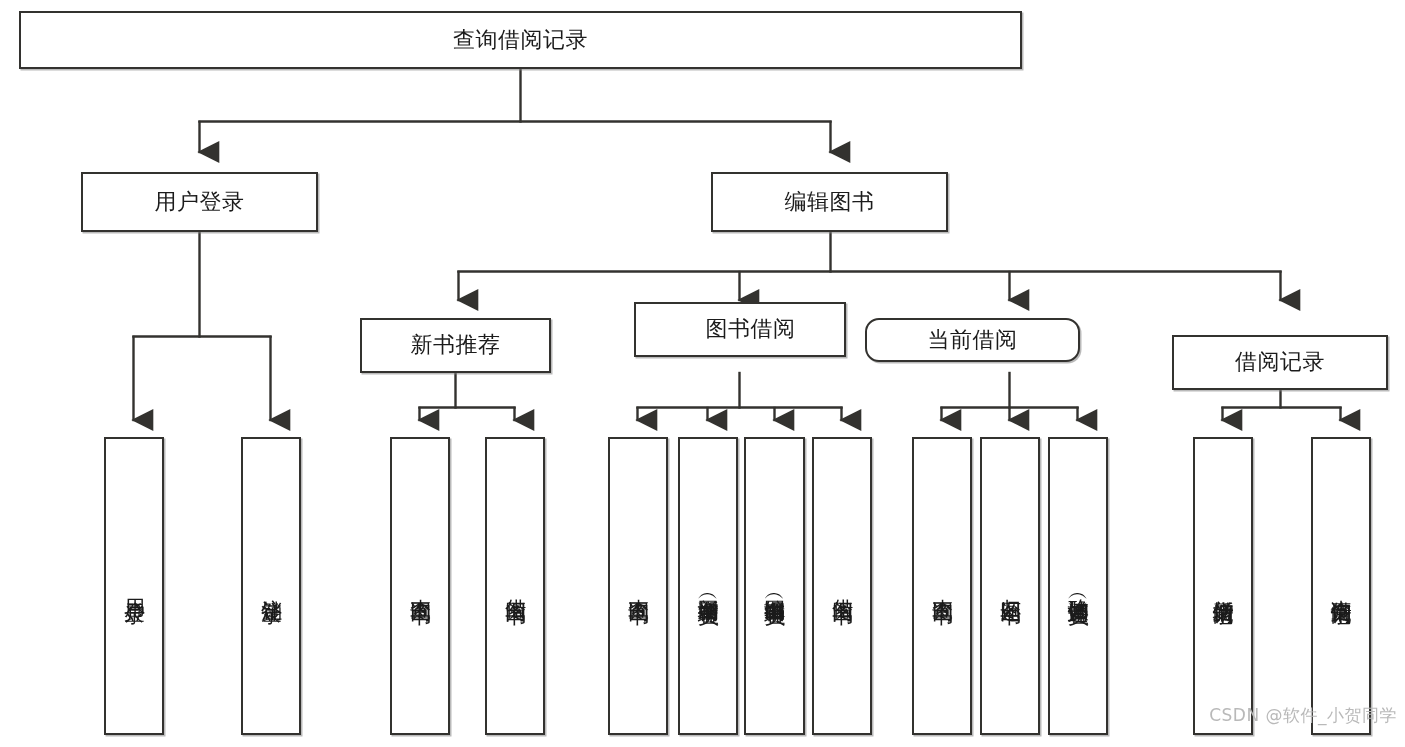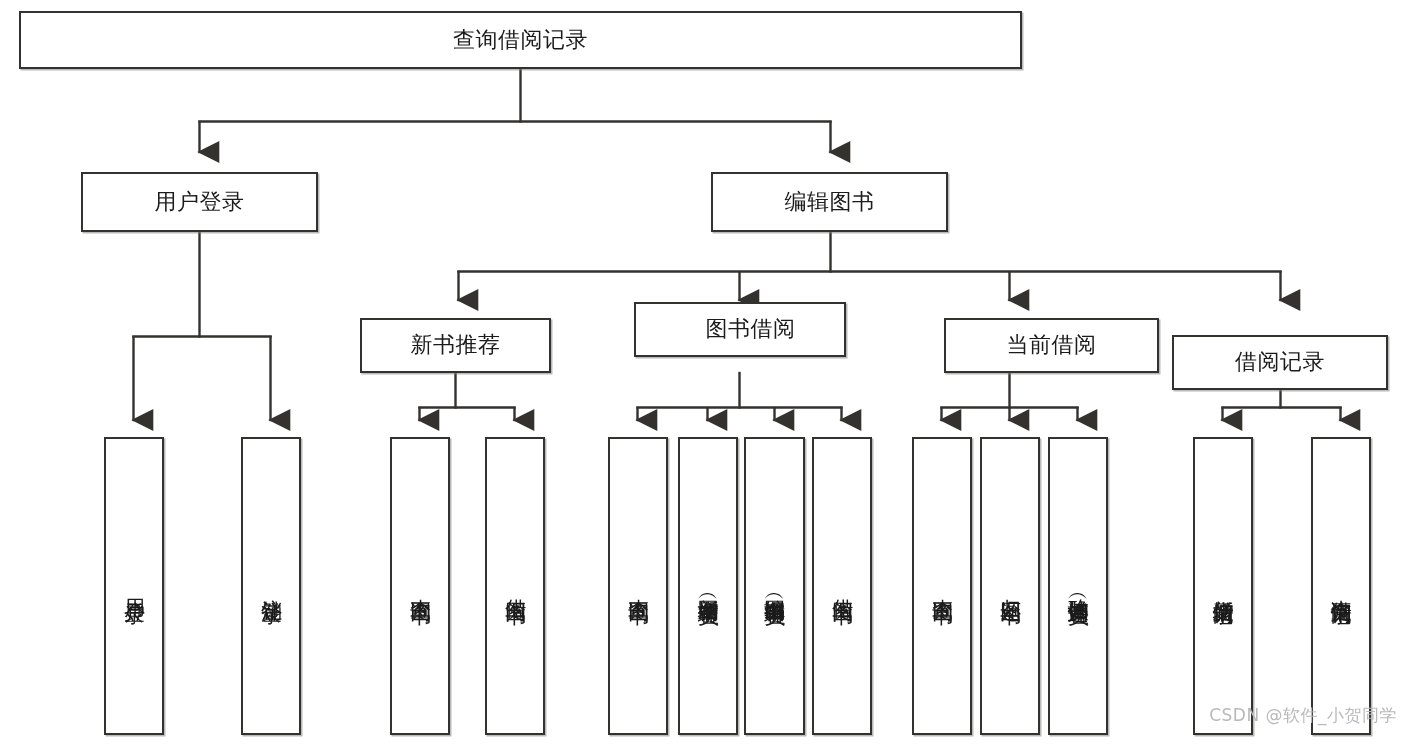--- a/index.html
+++ b/index.html
@@ -144,21 +144,21 @@
   <div class="node" style="left:711px; top:172px; width:237px; height:60px;">
     <span class="label-h">编辑图书</span>
   </div>
 
   <div class="node" style="left:360px; top:318px; width:191px; height:55px;justify-content:center;">
     <span class="label-h">新书推荐</span>
   </div>
   <div class="node" style="left:634px; top:302px; width:212px; height:55px;padding-left:21px;">
     <span class="label-h">图书借阅</span>
   </div>
-  <div class="node" style="left:944px; top:318px; width:215px; height:55px;">
+  <div class="node" style="left:865px; top:318px; width:215px; height:44px;border-radius:14px;">
     <span class="label-h">当前借阅</span>
   </div>
   <div class="node" style="left:1172px; top:318px; width:216px; height:55px;margin-top:17px;">
     <span class="label-h">借阅记录</span>
   </div>
 
   <div class="node node-leaf" style="left:104px; top:437px; width:60px; height:298px;">
     <span class="label-v">用户登录</span>
   </div>
   <div class="node node-leaf" style="left:241px; top:437px; width:60px; height:298px;">

